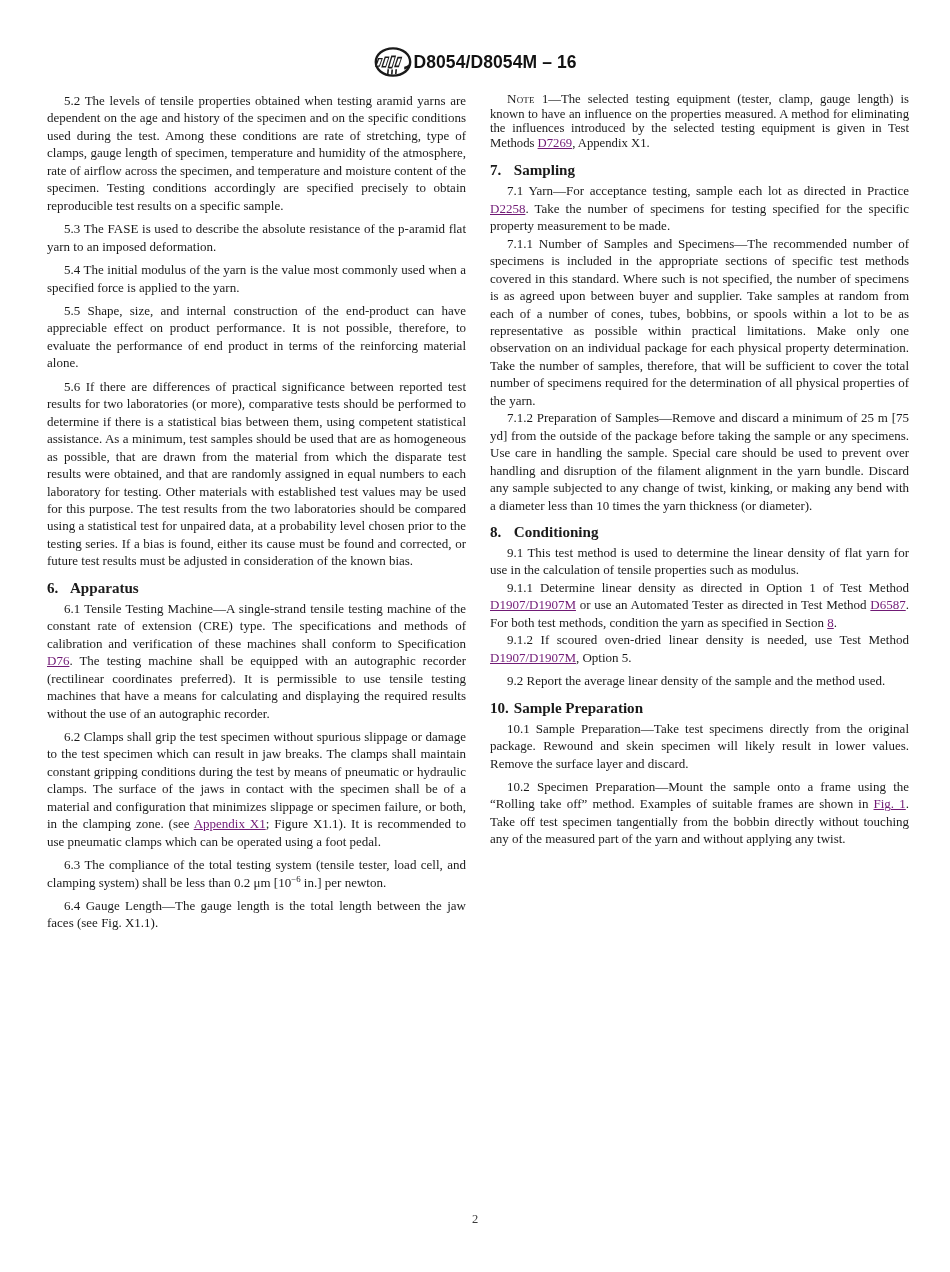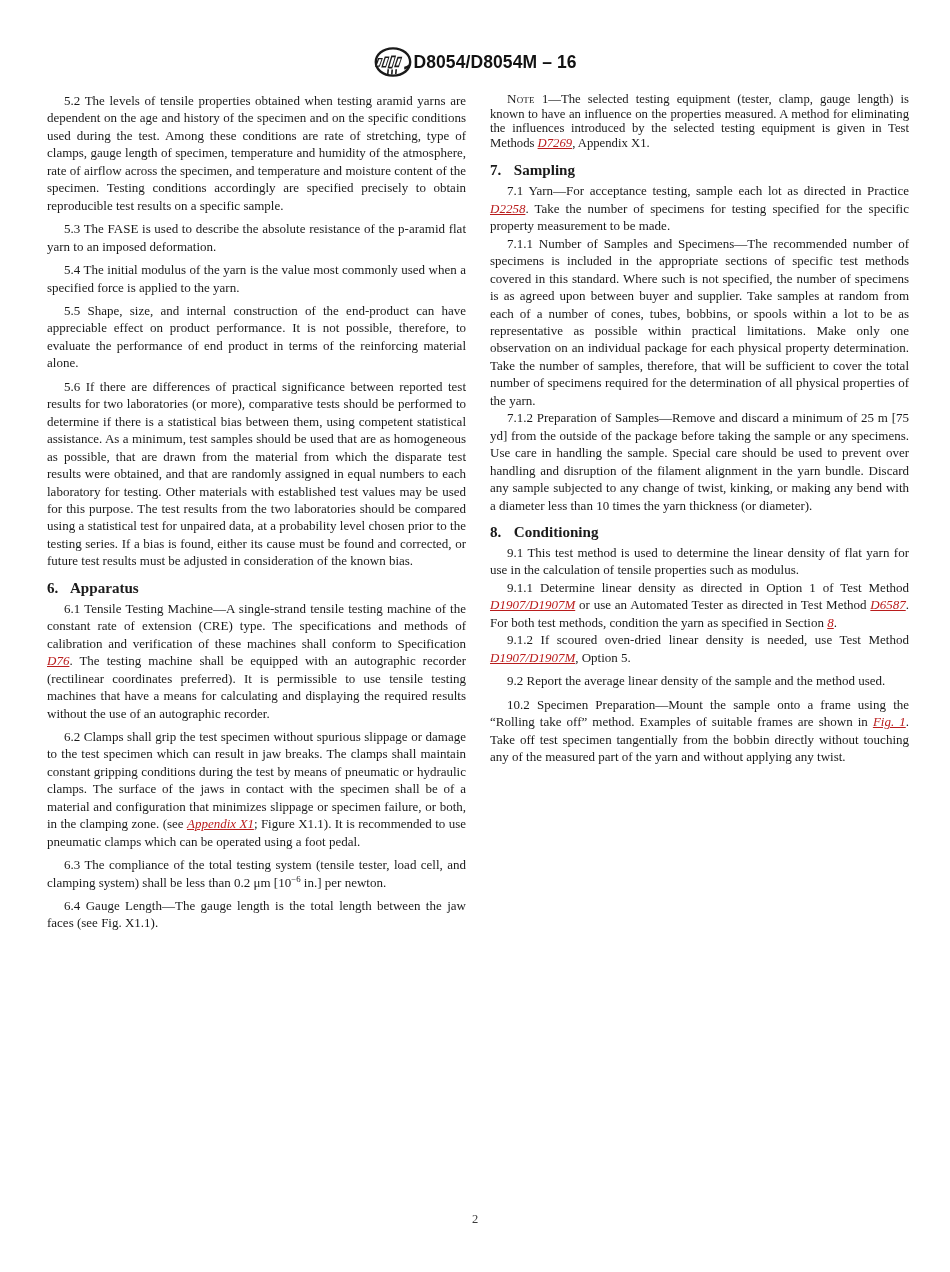--- a/index.html
+++ b/index.html
@@ -89,21 +89,21 @@
     font-weight: bold;
     text-align: left;
     padding-top: 9px;
     padding-bottom: 3px;
   }
   h2.section .num {
     display: inline-block;
     min-width: 20px;
   }
   .it { }
-  .lnk { color: #b91c1c; font-style: italic; }
+  .lnk { color: #701a75; }
   .gap { padding-top: 6px; }
   sup { font-size: 0.68em; vertical-align: super; line-height: 0; }
 
   
   .page-number {
     position: absolute;
     left: 0;
     top: 1212px;
     width: 950px;
     text-align: center;
@@ -188,20 +188,25 @@
 
 
     <p class="para">9.1 This test method is used to determine the linear density of flat yarn for use in the calculation of tensile properties such as modulus.</p>
 
     <p class="para"><span>9.1.1 Determine linear density as directed in Option 1 of Test Method </span><a class="lnk" href="#">D1907/D1907M</a><span> or use an Automated Tester as directed in Test Method </span><a class="lnk" href="#">D6587</a><span>. For both test methods, condition the yarn as specified in Section </span><a class="lnk" href="#">8</a><span>.</span></p>
 
     <p class="para"><span>9.1.2 If scoured oven-dried linear density is needed, use Test Method </span><a class="lnk" href="#">D1907/D1907M</a><span>, Option 5.</span></p>
 
     <p class="para gap">9.2 Report the average linear density of the sample and the method used.</p>
 
-
+    <h2 class="section">
+      <span class="num">10.</span>
+      <span>Sample Preparation</span>
+    </h2>
+
+    <p class="para"><span>10.1</span> <span class="it">Sample Preparation</span><span>—Take test specimens directly from the original package. Rewound and skein specimen will likely result in lower values. Remove the surface layer and discard.</span></p>
 
     <p class="para gap"><span>10.2</span> <span class="it">Specimen Preparation</span><span>—Mount the sample onto a frame using the “Rolling take off” method. Examples of suitable frames are shown in </span><a class="lnk" href="#">Fig. 1</a><span>. Take off test specimen tangentially from the bobbin directly without touching any of the measured part of the yarn and without applying any twist.</span></p>
 
   </div>
 </div>
 
 <div class="page-number">2</div>
 
 </body></html>

